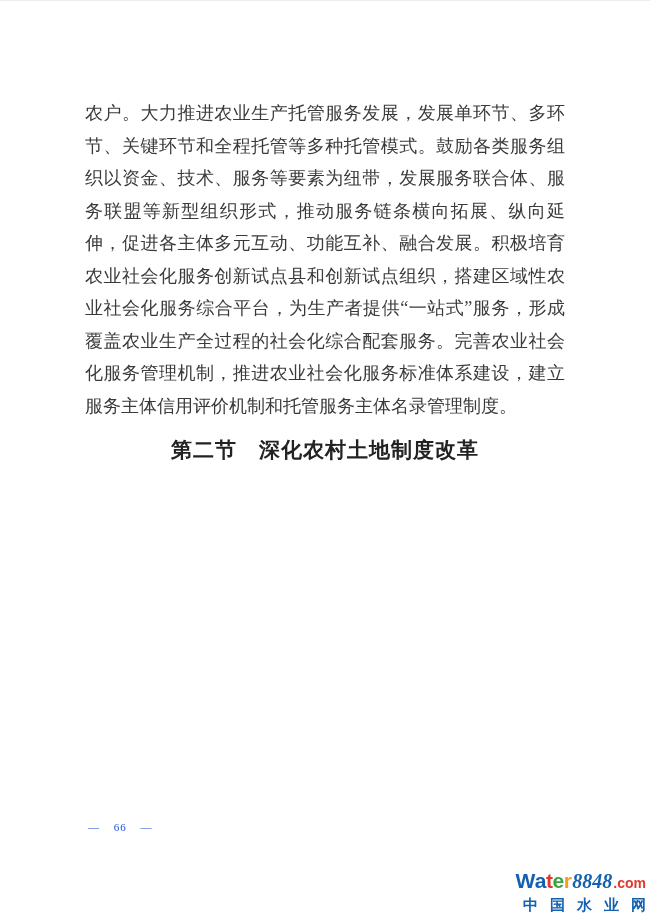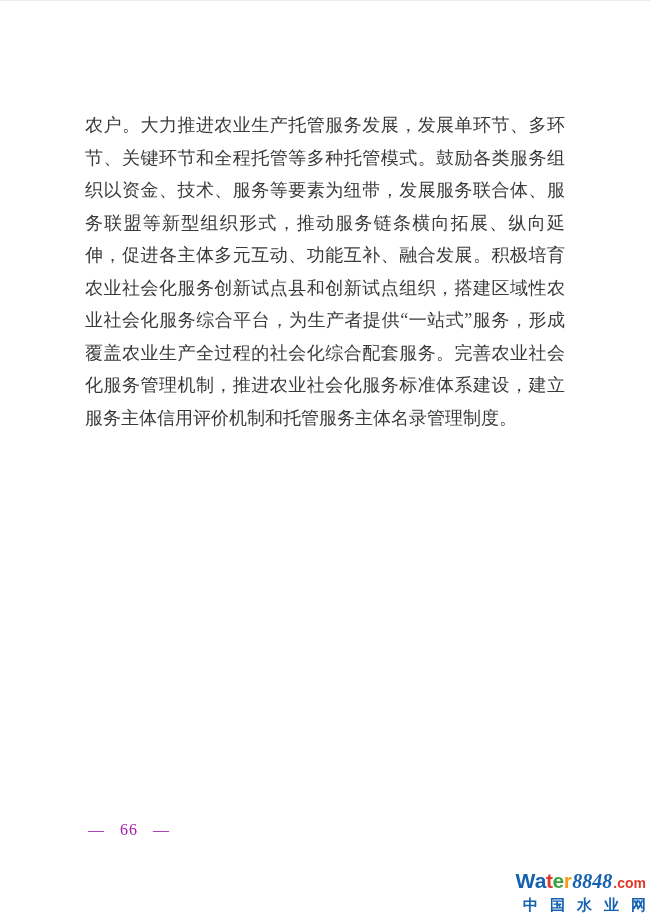--- a/index.html
+++ b/index.html
@@ -8,21 +8,21 @@
     width: 650px;
     height: 919px;
     background: #ffffff;
     overflow: hidden;
     border-top: 1px solid #ececec;
     box-sizing: border-box;
   }
   .content {
     position: absolute;
     left: 85px;
-    top: 108px;
+    top: 96px;
     width: 480px;
   }
   .body-para {
     margin: 0;
     font-family: "Liberation Serif", "DejaVu Serif", serif;
     font-size: 18px;
     line-height: 32.5px;
     color: #3a3a3a;
     text-align: justify;
     text-justify: inter-character;
@@ -37,22 +37,22 @@
     color: #222222;
     text-align: center;
     letter-spacing: 1px;
     line-height: 30px;
   }
   .page-number {
     position: absolute;
     left: 88px;
     top: 820px;
     font-family: "Liberation Serif", "DejaVu Serif", serif;
-    font-size: 16px;
-    color: #a21caf;
+    font-size: 11px;
+    color: #1d4ed8;
     word-spacing: 10px;
     letter-spacing: 1px;
   }
   .watermark {
     position: absolute;
     right: 4px;
     bottom: 4px;
     text-align: right;
     font-family: "Liberation Sans", "DejaVu Sans", sans-serif;
   }
@@ -92,20 +92,21 @@
   }
 </style>
 </head>
 <body>
 
 <div class="page">
 
   <div class="content">
     <p class="body-para no-indent">农户。大力推进农业生产托管服务发展，发展单环节、多环节、关键环节和全程托管等多种托管模式。鼓励各类服务组织以资金、技术、服务等要素为纽带，发展服务联合体、服务联盟等新型组织形式，推动服务链条横向拓展、纵向延伸，促进各主体多元互动、功能互补、融合发展。积极培育农业社会化服务创新试点县和创新试点组织，搭建区域性农业社会化服务综合平台，为生产者提供“一站式”服务，形成覆盖农业生产全过程的社会化综合配套服务。完善农业社会化服务管理机制，推进农业社会化服务标准体系建设，建立服务主体信用评价机制和托管服务主体名录管理制度。</p>
 
+    <h2 class="section-heading">第二节　深化农村土地制度改革</h2>
 
 
   </div>
 
   <div class="page-number">— 66 —</div>
 
   <div class="watermark">
     <div class="wm-line1">
       <span class="wm-water">
         <span style="color: rgb(19, 97, 176);">W</span>

